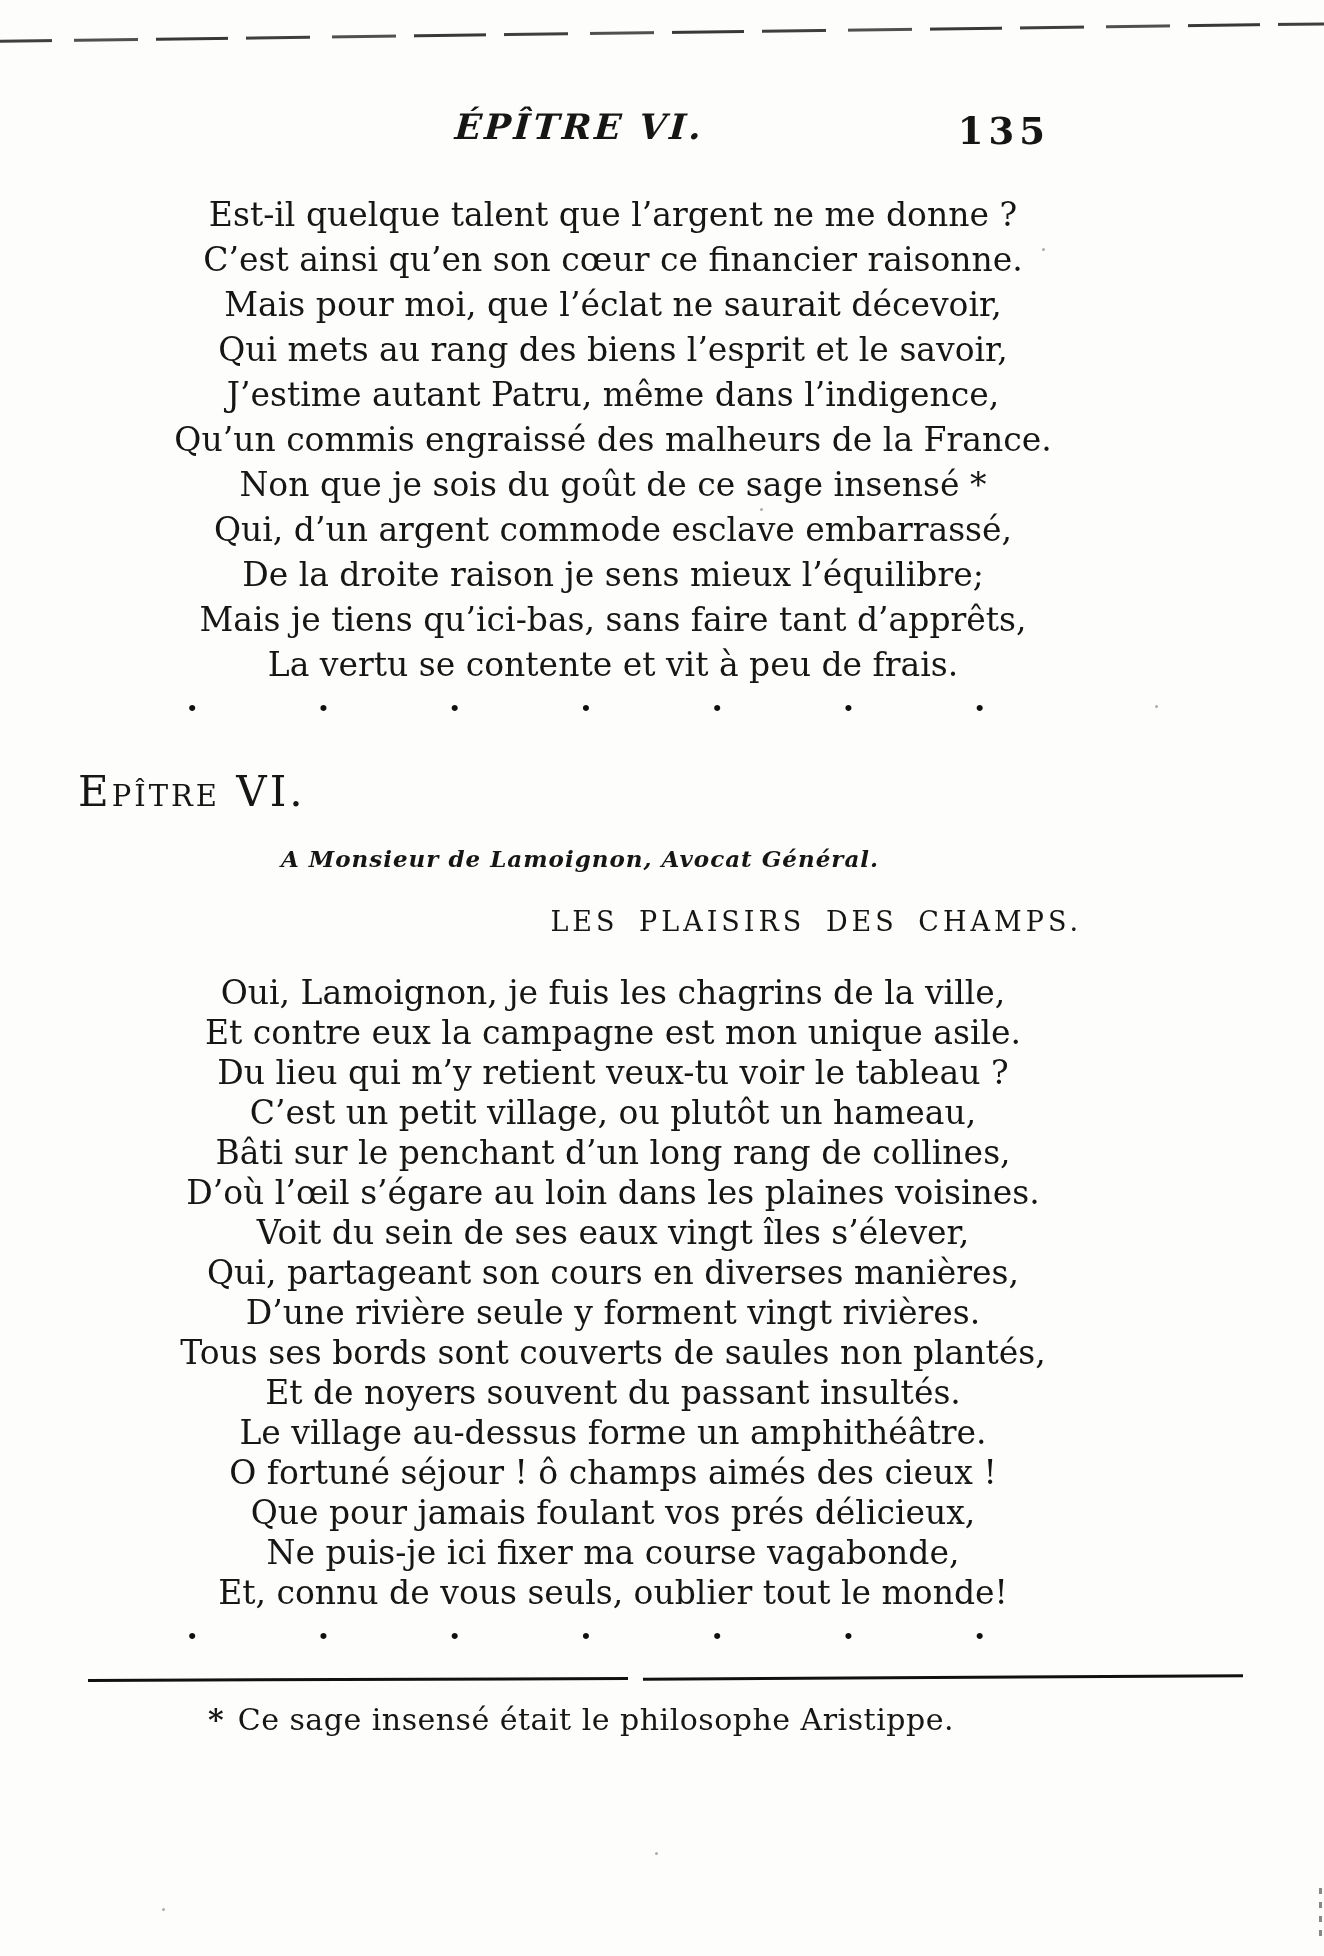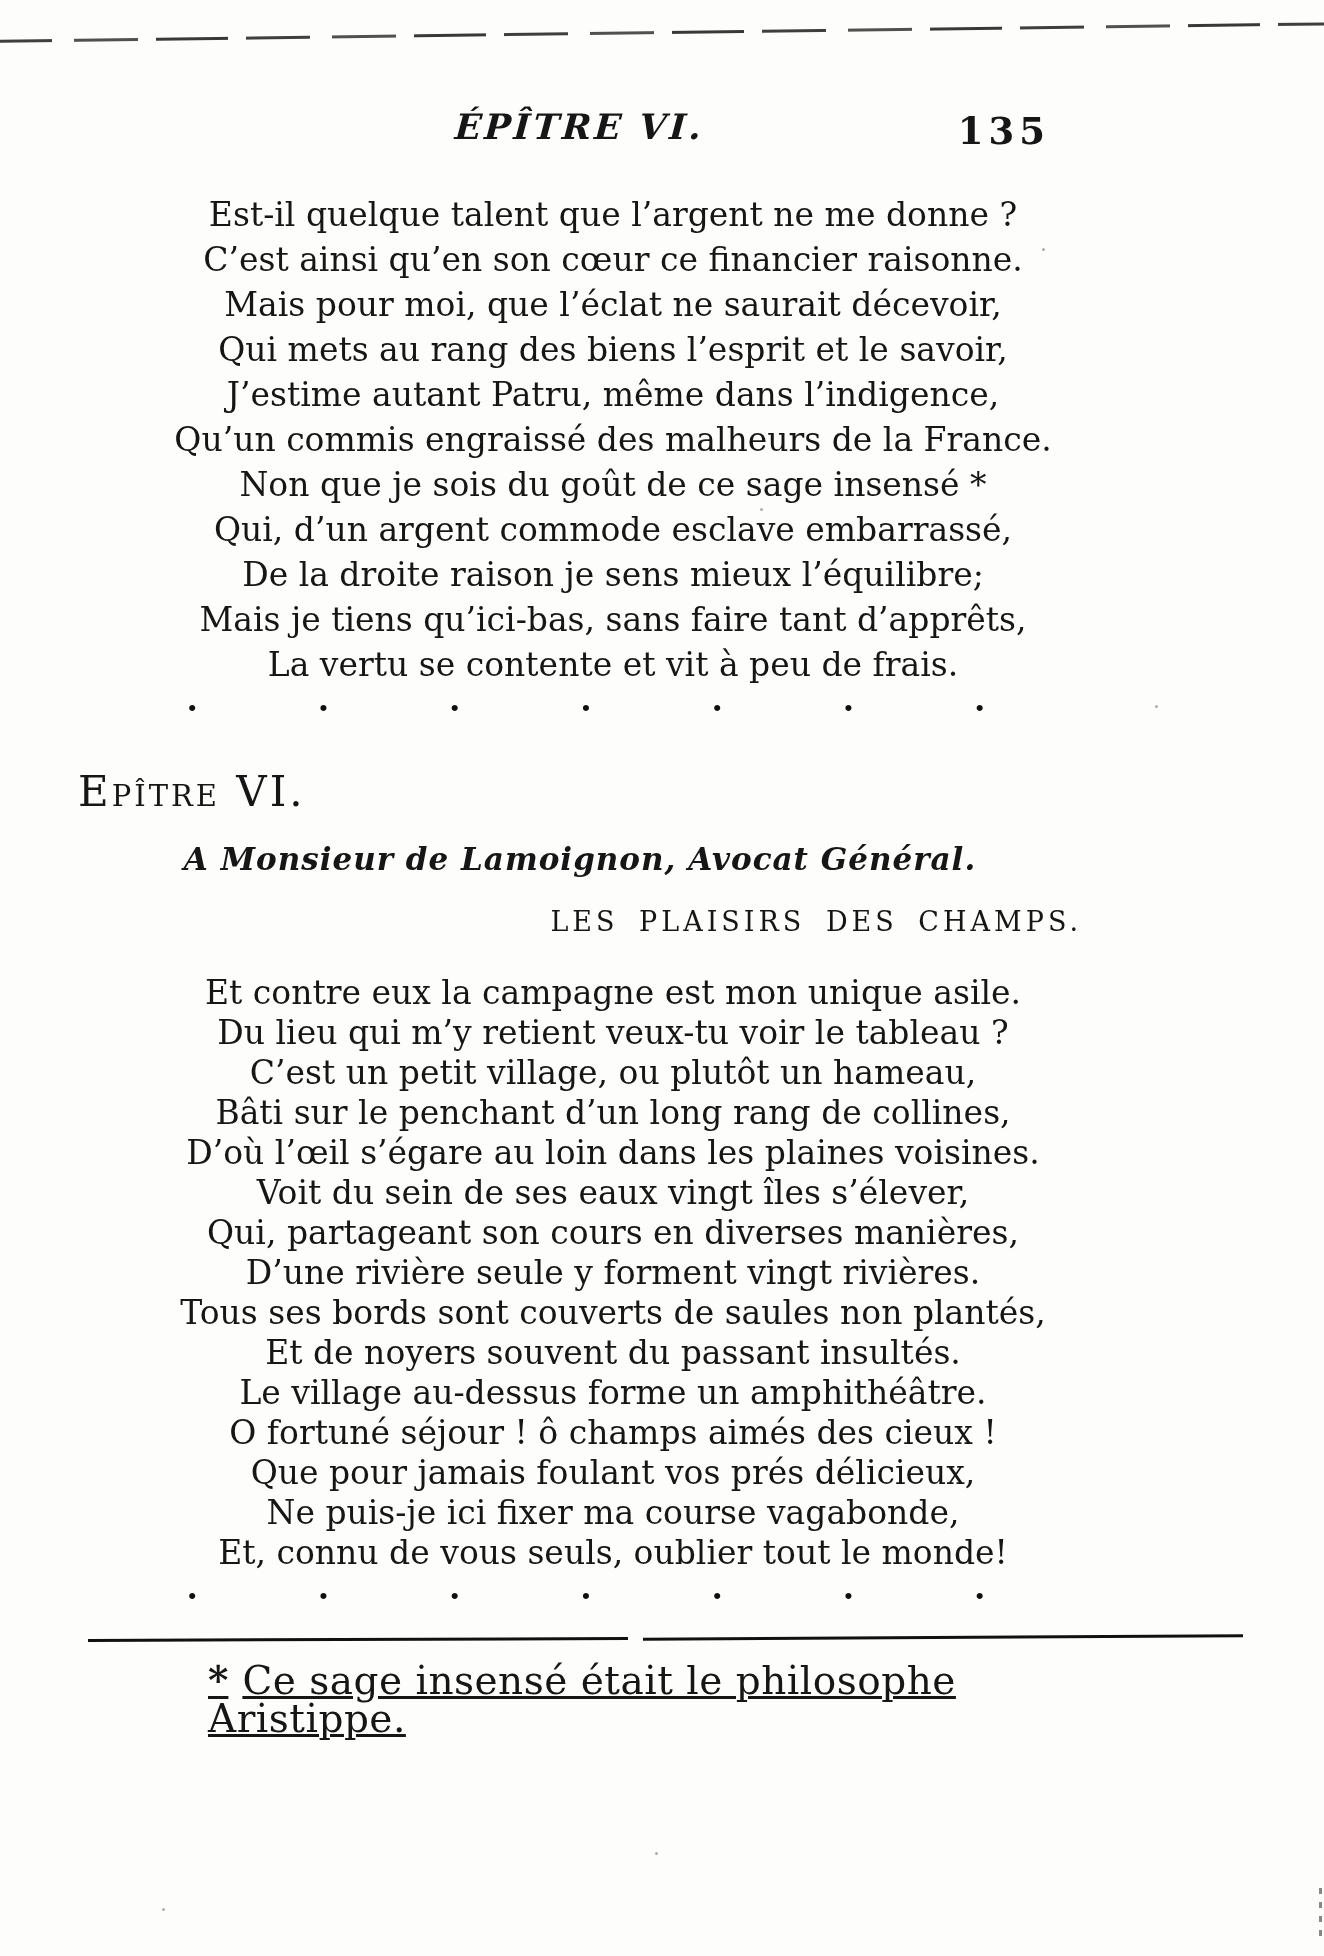--- a/index.html
+++ b/index.html
@@ -58,33 +58,33 @@
   .dots-row-2 { margin-top: 18px; }
 
   .section-heading {
     margin: 50px 60px 0 0; text-align: left;
     font-variant: small-caps; font-weight: normal;
     font-size: 42px; line-height: 50px; letter-spacing: 3px;
   }
   .dedication {
     margin: 22px 60px 0 0; text-align: center;
     font-style: italic; font-weight: bold;
-    font-size: 31px; line-height: 40px; letter-spacing: 1px;
+    font-size: 23px; line-height: 40px; letter-spacing: 1px;
   }
   .subtitle {
     margin: 26px 60px 0 0; text-align: right;
     font-size: 27px; line-height: 34px; letter-spacing: 4px; word-spacing: 8px;
   }
 
   .footnote-rule { margin-top: 30px; height: 6px; position: relative; }
   .rule-seg { position: absolute; height: 3px; background: #111; }
   .seg-left  { left: 10px;  width: 540px; top: 3px; transform: rotate(-0.2deg); }
   .seg-right { left: 565px; width: 600px; top: 1px; transform: rotate(-0.35deg); }
 
-  .footnote { margin: 20px 0 0 130px; font-size: 39px; line-height: 38px; text-decoration: underline; }
+  .footnote { margin: 20px 0 0 130px; font-size: 30px; line-height: 38px; }
   .footnote-marker { font-weight: bold; margin-right: 14px; }
   .footnote-text { letter-spacing: .5px; }
 </style>
 </head>
 <body>
 
 <div class="page">
 
   <div class="scan-line-top"></div>
   <div class="scan-edge-right"></div>
@@ -126,20 +126,21 @@
         <span class="dot">•</span>
       </div>
 
     <h2 class="section-heading">Epître VI.</h2>
 
     <div class="dedication">A Monsieur de Lamoignon, Avocat Général.</div>
 
     <div class="subtitle">LES PLAISIRS DES CHAMPS.</div>
 
     <div class="verse verse-2">
+        <span class="verse-line">Oui, Lamoignon, je fuis les chagrins de la ville,</span>
         <span class="verse-line">Et contre eux la campagne est mon unique asile.</span>
         <span class="verse-line">Du lieu qui m’y retient veux-tu voir le tableau ?</span>
         <span class="verse-line">C’est un petit village, ou plutôt un hameau,</span>
         <span class="verse-line">Bâti sur le penchant d’un long rang de collines,</span>
         <span class="verse-line">D’où l’œil s’égare au loin dans les plaines voisines.</span>
         <span class="verse-line">Voit du sein de ses eaux vingt îles s’élever,</span>
         <span class="verse-line">Qui, partageant son cours en diverses manières,</span>
         <span class="verse-line">D’une rivière seule y forment vingt rivières.</span>
         <span class="verse-line">Tous ses bords sont couverts de saules non plantés,</span>
         <span class="verse-line">Et de noyers souvent du passant insultés.</span>

